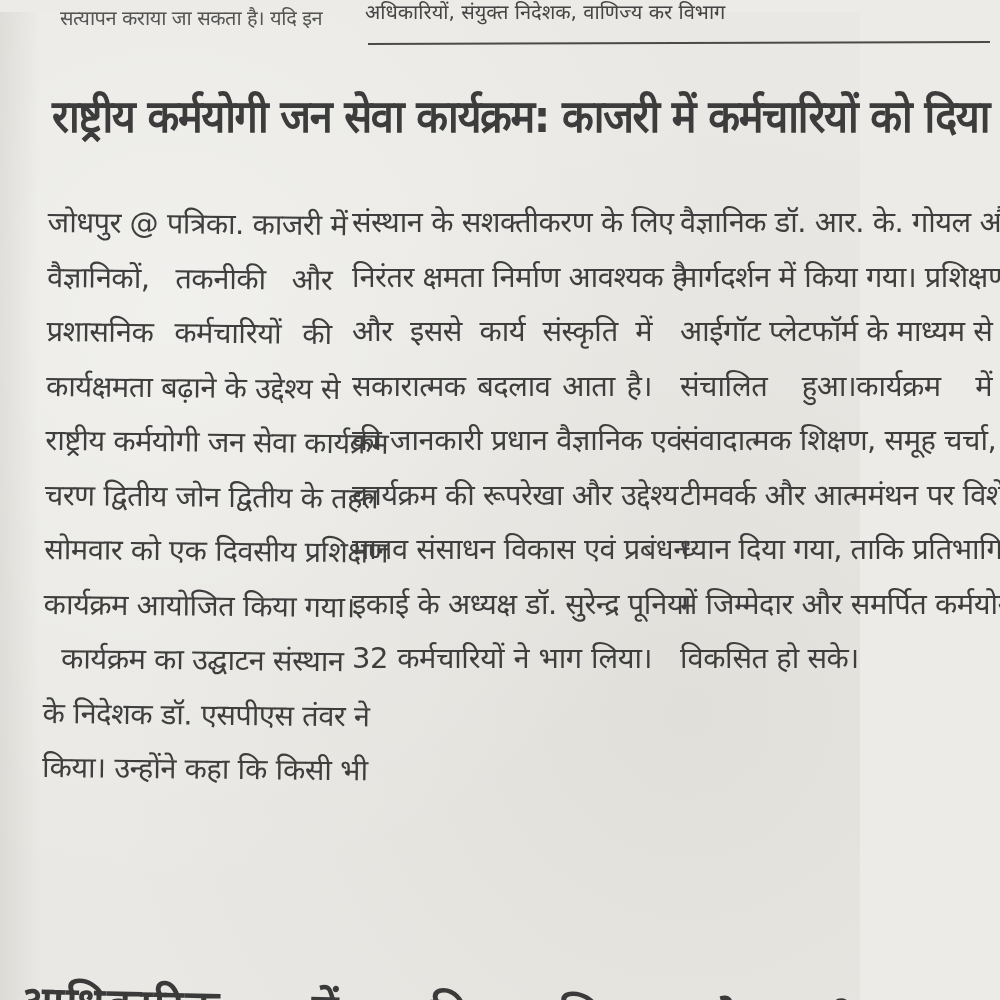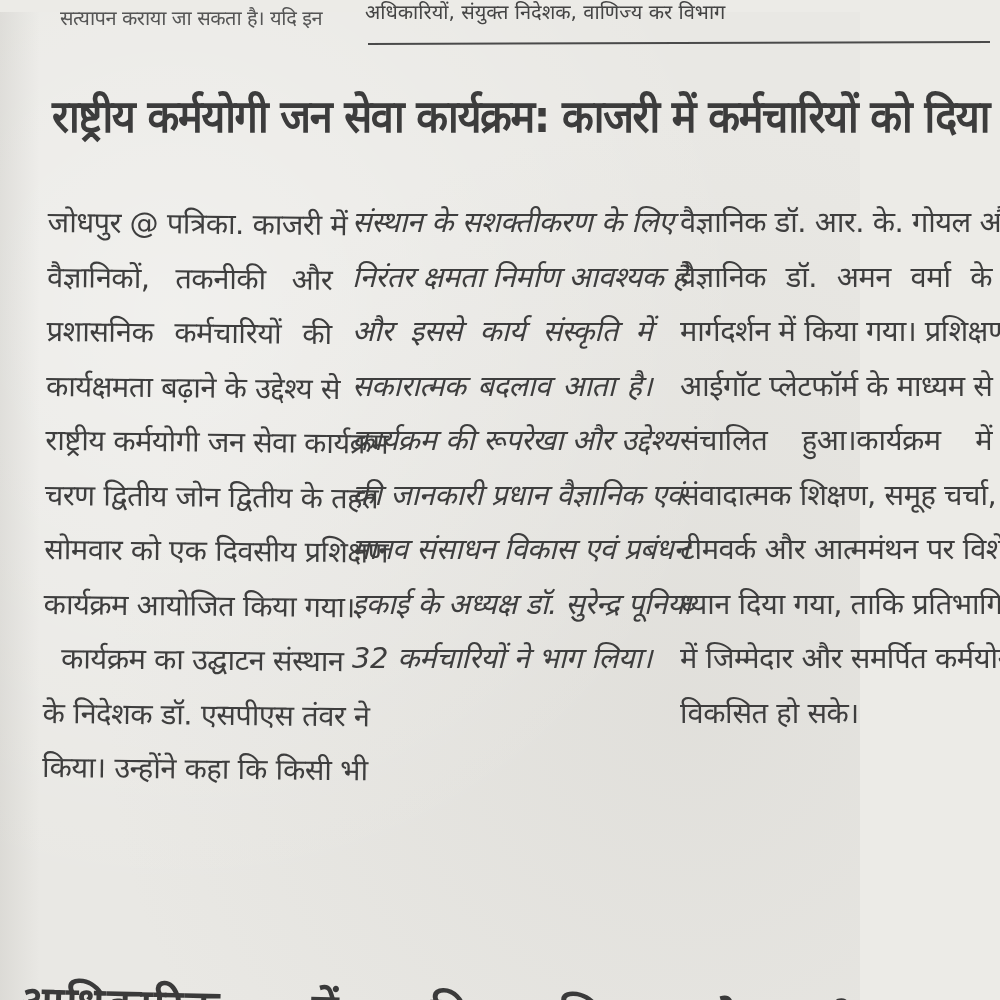--- a/index.html
+++ b/index.html
@@ -74,21 +74,21 @@
     .col .line {
       display: block;
       white-space: nowrap;
       text-align: justify;
       text-align-last: justify;
     }
     .col .line.last {
       text-align-last: left;
     }
     .col1 { left: 48px; width: 285px; transform: rotate(0.6deg); transform-origin: left top; }
-    .col2 { left: 352px; width: 300px; font-style: italic; }
+    .col2 { left: 352px; width: 300px; }
     .col3 { left: 680px; width: 312px; }
     .indent { padding-left: 18px; }
     .bottom-fragment {
       position: absolute;
       left: 20px;
       top: 958px;
       font-size: 44px;
       font-weight: bold;
       color: #3a3a3a;
       white-space: nowrap;
@@ -127,30 +127,29 @@
     <span class="line indent">कार्यक्रम का उद्घाटन संस्थान</span>
     <span class="line">के निदेशक डॉ. एसपीएस तंवर ने</span>
     <span class="line">किया। उन्होंने कहा कि किसी भी</span>
   </div>
 
   <div class="col col2">
     <span class="line">संस्थान के सशक्तीकरण के लिए</span>
     <span class="line">निरंतर क्षमता निर्माण आवश्यक है</span>
     <span class="line">और इससे कार्य संस्कृति में</span>
     <span class="line">सकारात्मक बदलाव आता है।</span>
+    <span class="line">की जानकारी प्रधान वैज्ञानिक एवं</span>
     <span class="line">कार्यक्रम की रूपरेखा और उद्देश्य</span>
-    <span class="line">की जानकारी प्रधान वैज्ञानिक एवं</span>
     <span class="line">मानव संसाधन विकास एवं प्रबंधन</span>
     <span class="line">इकाई के अध्यक्ष डॉ. सुरेन्द्र पूनिया</span>
     <span class="line">32 कर्मचारियों ने भाग लिया।</span>
   </div>
 
   <div class="col col3">
     <span class="line">वैज्ञानिक डॉ. आर. के. गोयल और</span>
-    <span class="line">वैज्ञानिक डॉ. अमन वर्मा के</span>
     <span class="line">मार्गदर्शन में किया गया। प्रशिक्षण</span>
     <span class="line">आईगॉट प्लेटफॉर्म के माध्यम से</span>
     <span class="line">संचालित हुआ।कार्यक्रम में</span>
     <span class="line">संवादात्मक शिक्षण, समूह चर्चा,</span>
     <span class="line">टीमवर्क और आत्ममंथन पर विशेष</span>
     <span class="line">ध्यान दिया गया, ताकि प्रतिभागियों</span>
     <span class="line">में जिम्मेदार और समर्पित कर्मयोगी</span>
     <span class="line last">विकसित हो सके।</span>
   </div>
 

